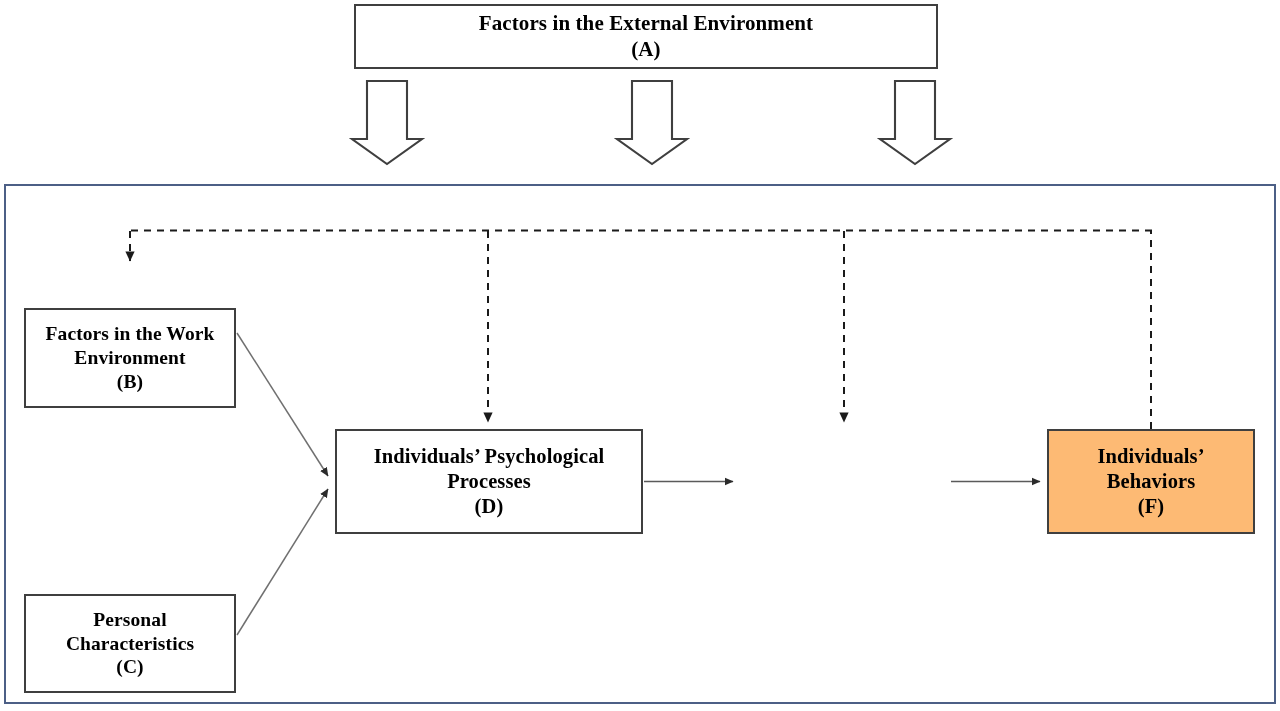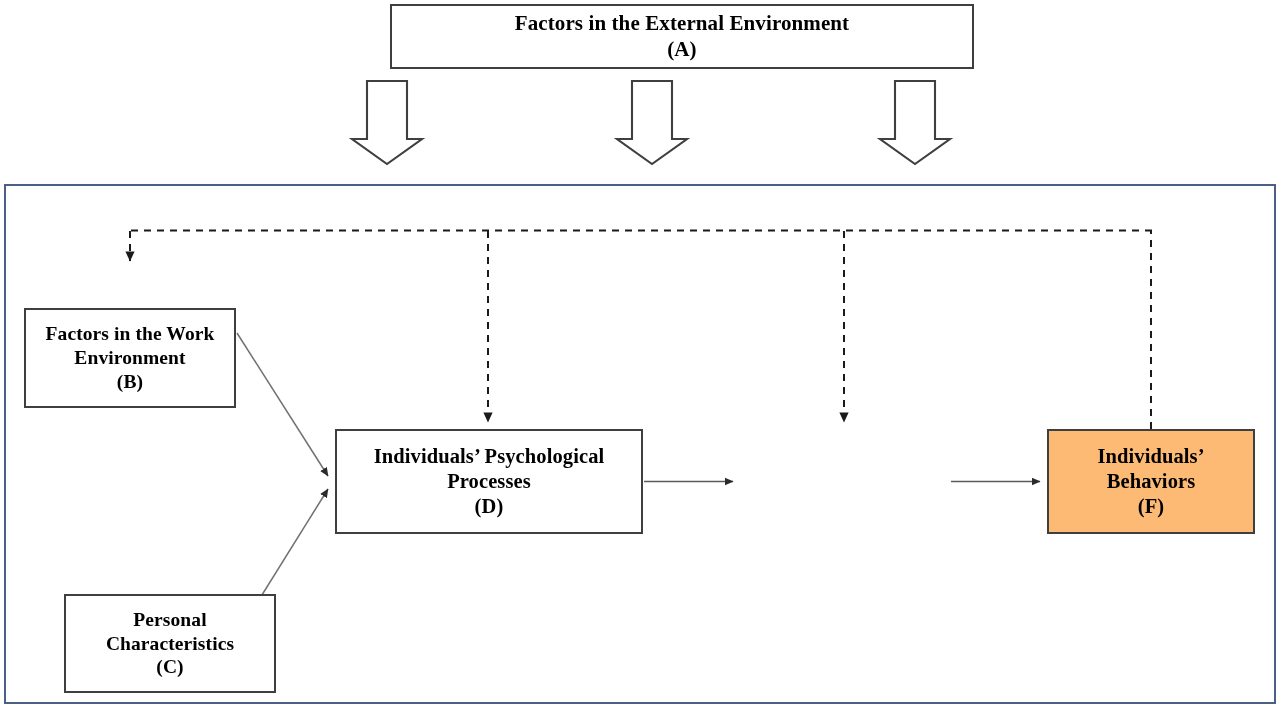--- a/index.html
+++ b/index.html
@@ -45,21 +45,20 @@
     letter-spacing: 0.1px;
   }
   .node-box .label {
     display: block;
     padding: 0 6px;
     white-space: pre-line;
   }
   #box-a {
     left: 354px; top: 4px; width: 584px; height: 65px;
     font-size: 21px;
-    margin-left: 36px;
   }
   #box-b {
     left: 24px; top: 268px; width: 212px; height: 100px;
     font-size: 19.5px;
   }
   #box-c {
     left: 24px; top: 594px; width: 212px; height: 99px;
     font-size: 19.5px;
   }
   #box-d {
@@ -147,21 +146,21 @@
     <span class="label">Factors in the External Environment
 (A)</span>
   </div>
 
   <div class="node-box" id="box-b" style="background: rgb(255, 255, 255); margin-top: 40px;">
     <span class="label">Factors in the Work
 Environment
 (B)</span>
   </div>
 
-  <div class="node-box" id="box-c" style="background: rgb(255, 255, 255); margin-left: 40px;">
+  <div class="node-box" id="box-c" style="background: rgb(255, 255, 255);">
     <span class="label">Personal
 Characteristics
 (C)</span>
   </div>
 
   <div class="node-box" id="box-d" style="background: rgb(255, 255, 255); align-items: center;">
     <span class="label">Individuals’ Psychological
 Processes
 (D)</span>
   </div>

